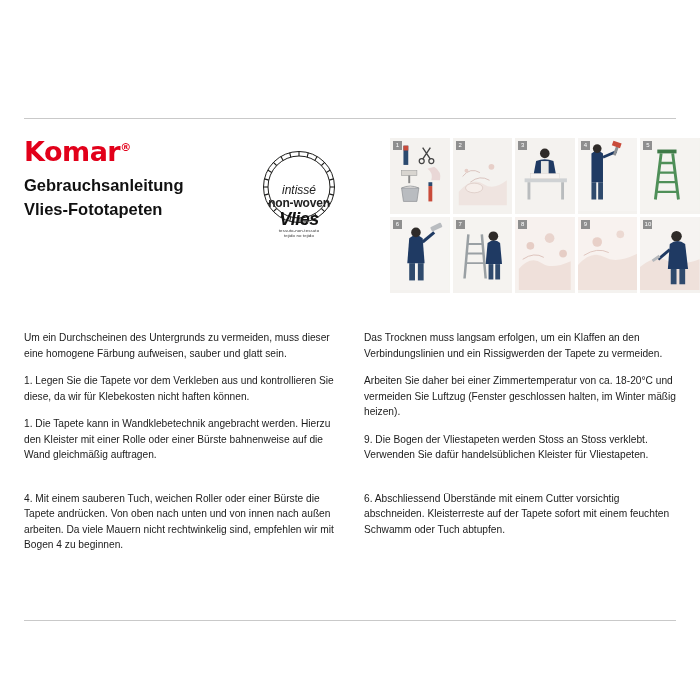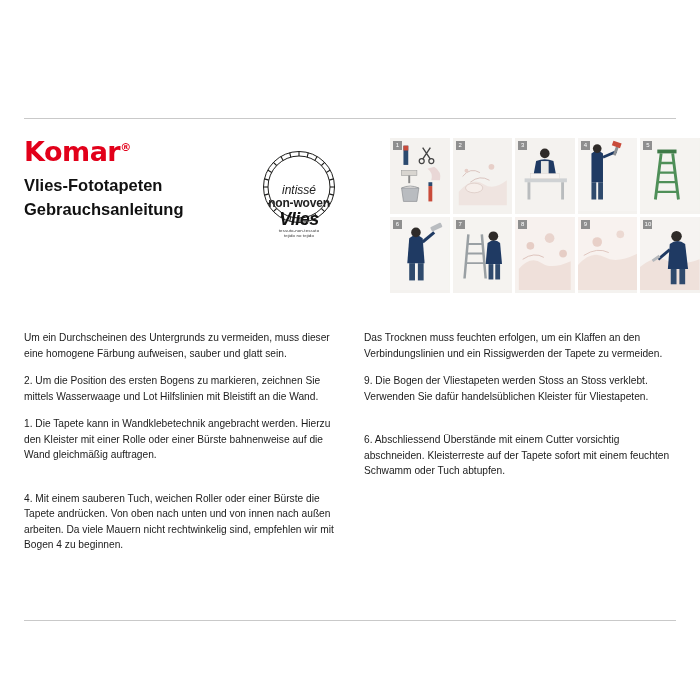--- a/index.html
+++ b/index.html
@@ -174,22 +174,22 @@
 <div class="page">
 
   <div class="rule top"></div>
 
   <div class="header">
     <div class="brand">
       <span>Komar</span><span class="reg">®</span>
     </div>
 
     <div class="title">
+      <div>Gebrauchsanleitung</div>
       <div>Vlies-Fototapeten</div>
-      <div>Gebrauchsanleitung</div>
     </div>
 
     <div class="seal">
       <svg width="86" height="86" viewBox="0 0 86 86">
         <g fill="none" stroke="#1d1d1b" stroke-width="1">
           <circle cx="43" cy="43" r="35.5"></circle>
           <circle cx="43" cy="43" r="31"></circle>
         </g>
         <g stroke="#1d1d1b" stroke-width="1.1">
 
@@ -360,25 +360,26 @@
         </svg>
       <div class="num">10</div>
         </div>
 
     </div>
   </div>
 
   <div class="body">
     <div class="col">
       <div class="para">Um ein Durchscheinen des Untergrunds zu vermeiden, muss dieser eine homogene Färbung aufweisen, sauber und glatt sein.</div>
-      <div class="para">2. Um die Position des ersten Bogens zu markieren, zeichnen Sie mittels Wasserwaage und Lot Hilfslinien mit Bleistift an die Wand.</div>
+      <div class="para">1. Legen Sie die Tapete vor dem Verkleben aus und kontrollieren Sie diese, da wir für Klebekosten nicht haften können.</div>
       <div class="para">1. Die Tapete kann in Wandklebetechnik angebracht werden. Hierzu den Kleister mit einer Rolle oder einer Bürste bahnenweise auf die Wand  gleichmäßig auftragen.</div>
       <div class="para">4. Mit einem sauberen Tuch, weichen Roller oder einer Bürste die Tapete andrücken. Von oben nach unten und von innen nach außen arbeiten. Da viele Mauern nicht rechtwinkelig sind, empfehlen wir mit Bogen 4 zu beginnen.</div>
     </div>
     <div class="col">
-      <div class="para">Das Trocknen muss feuchten erfolgen, um ein Klaffen an den Verbindungslinien und ein Rissigwerden der Tapete zu vermeiden.</div>
+      <div class="para">Das Trocknen muss langsam erfolgen, um ein Klaffen an den Verbindungslinien und ein Rissigwerden der Tapete zu vermeiden.</div>
+      <div class="para">Arbeiten Sie daher bei einer Zimmertemperatur von ca. 18-20°C und vermeiden Sie Luftzug (Fenster geschlossen halten, im Winter mäßig heizen).</div>
       <div class="para">9. Die Bogen der Vliestapeten werden Stoss an Stoss verklebt. Verwenden Sie dafür handelsüblichen Kleister für Vliestapeten.</div>
       <div class="para">6. Abschliessend Überstände mit einem Cutter vorsichtig abschneiden. Kleisterreste auf der Tapete sofort mit einem feuchten Schwamm oder Tuch abtupfen.</div>
     </div>
   </div>
 
   <div class="rule bottom"></div>
 </div>
 
 </body></html>

